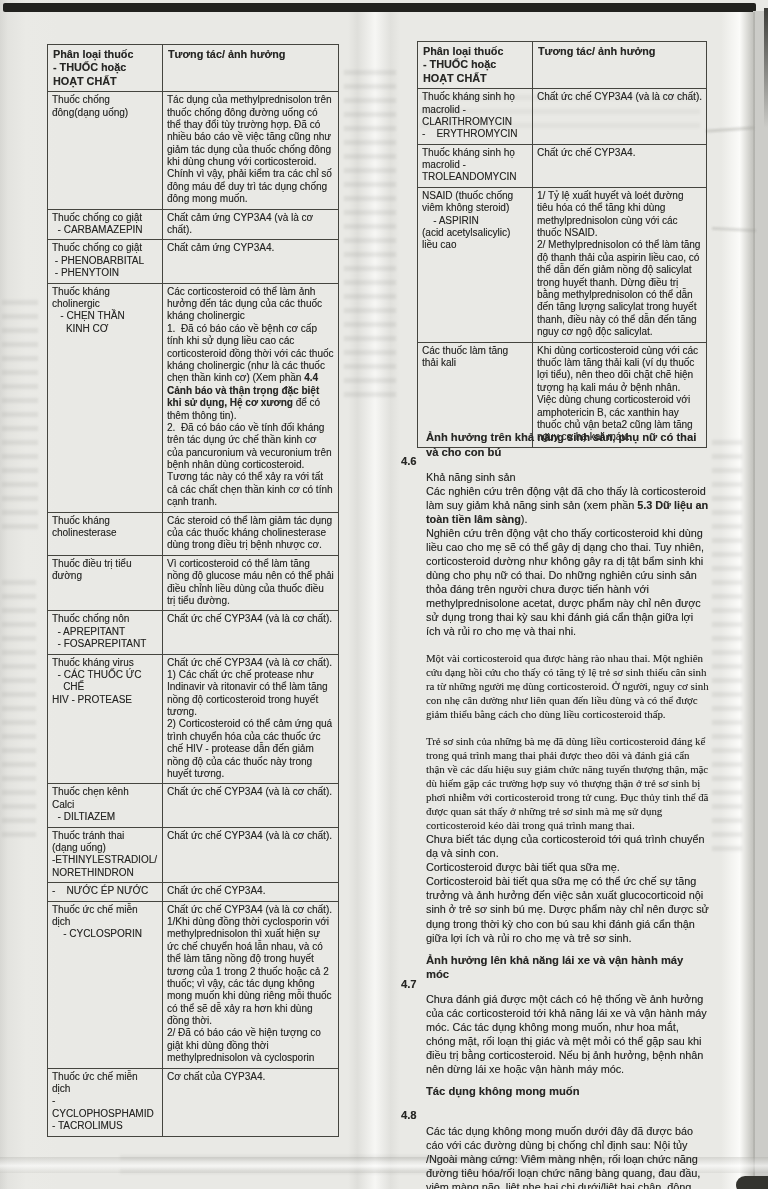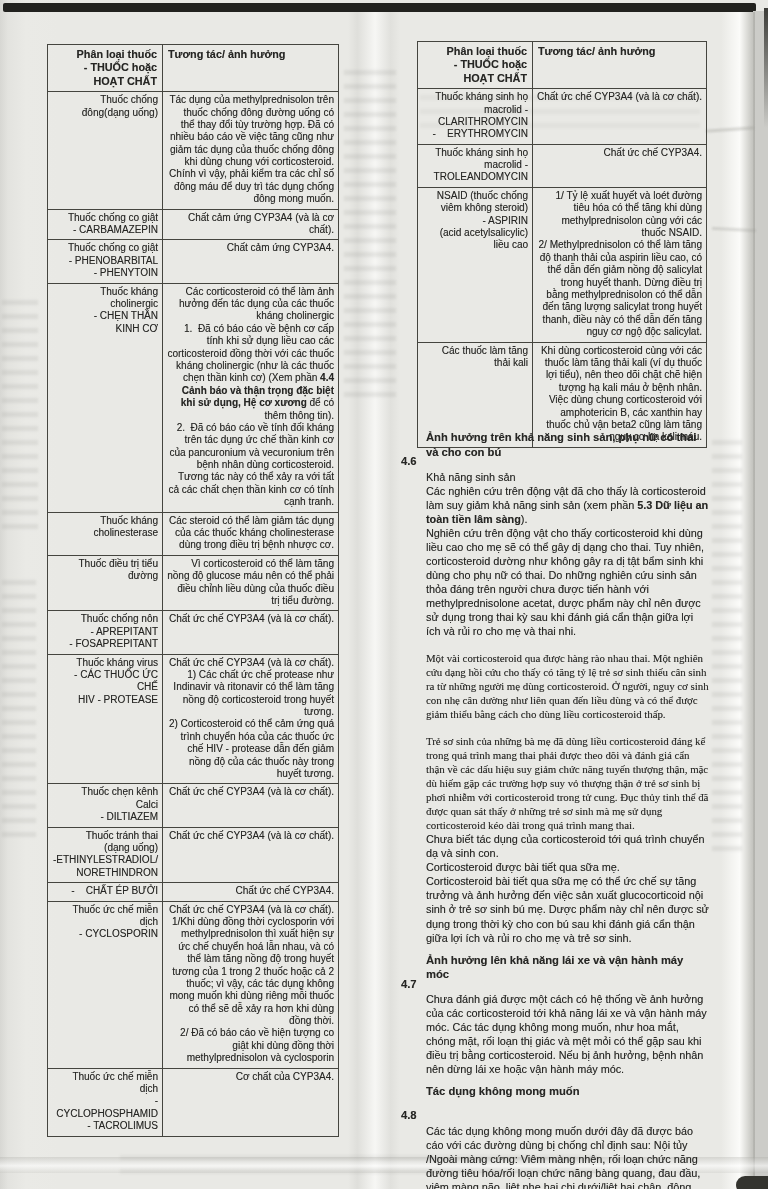--- a/index.html
+++ b/index.html
@@ -31,21 +31,21 @@
   .g3{left:344px;top:70px;width:52px;height:330px;}
   .g4{left:712px;top:440px;width:30px;height:420px;}
   .g5{left:120px;top:1155px;width:480px;height:26px;opacity:.3;}
   .g6{left:420px;top:95px;width:280px;height:34px;opacity:.25;}
 
   
   table{border-collapse:collapse;position:absolute;table-layout:fixed;background:transparent;}
   #left-table{left:47px;top:44px;width:292px;}
   #right-table{left:417px;top:41px;width:290px;}
   td{border:1.4px solid #45453f;vertical-align:top;padding:2px 4px 3px 4px;font-size:10px;line-height:1.24;
-     text-shadow:0.2px 0.2px 0.5px rgba(50,50,46,.4);text-align:right;}
+     text-shadow:0.2px 0.2px 0.5px rgba(50,50,46,.4);}
   .drug-cell{width:104px;white-space:pre-wrap;}
   .effect-cell{white-space:pre-wrap;}
   tr.hdr td{font-weight:bold;font-size:10.8px;padding:3px 5px;}
   tr.hdr .effect-cell{text-align:left;}
 
   
   #sections{position:absolute;left:401px;top:430px;width:308px;font-size:10.8px;line-height:1.3;
     text-shadow:0.2px 0.2px 0.5px rgba(50,50,46,.4);}
   .sec{margin-bottom:8px;}
   .sec-head{display:flex;font-weight:bold;font-size:11.2px;margin-bottom:1px;}
@@ -117,21 +117,21 @@
       </tr>
         <tr class="">
         <td class="drug-cell">Thuốc chẹn kênh<br>Calci<br>  - DILTIAZEM</td>
         <td class="effect-cell">Chất ức chế CYP3A4 (và là cơ chất).</td>
       </tr>
         <tr class="">
         <td class="drug-cell">Thuốc tránh thai<br>(dạng uống)<br>-ETHINYLESTRADIOL/<br>NORETHINDRON</td>
         <td class="effect-cell">Chất ức chế CYP3A4 (và là cơ chất).</td>
       </tr>
         <tr class="">
-        <td class="drug-cell">-    CHẤT ÉP BƯỞI</td>
+        <td class="drug-cell">-    NƯỚC ÉP NƯỚC</td>
         <td class="effect-cell">Chất ức chế CYP3A4.</td>
       </tr>
         <tr class="">
         <td class="drug-cell">Thuốc ức chế miễn<br>dịch<br>    - CYCLOSPORIN</td>
         <td class="effect-cell">Chất ức chế CYP3A4 (và là cơ chất).<br>1/Khi dùng đồng thời cyclosporin với methylprednisolon thì xuất hiện sự ức chế chuyển hoá lẫn nhau, và có thể làm tăng nồng độ trong huyết tương của 1 trong 2 thuốc hoặc cả 2 thuốc; vì vậy, các tác dụng không mong muốn khi dùng riêng mỗi thuốc có thể sẽ dễ xảy ra hơn khi dùng đồng thời.<br>2/ Đã có báo cáo về hiện tượng co giật khi dùng đồng thời methylprednisolon và cyclosporin</td>
       </tr>
         <tr class="">
         <td class="drug-cell">Thuốc ức chế miễn<br>dịch<br>- CYCLOPHOSPHAMID<br>- TACROLIMUS</td>
         <td class="effect-cell">Cơ chất của CYP3A4.</td>
       </tr>

